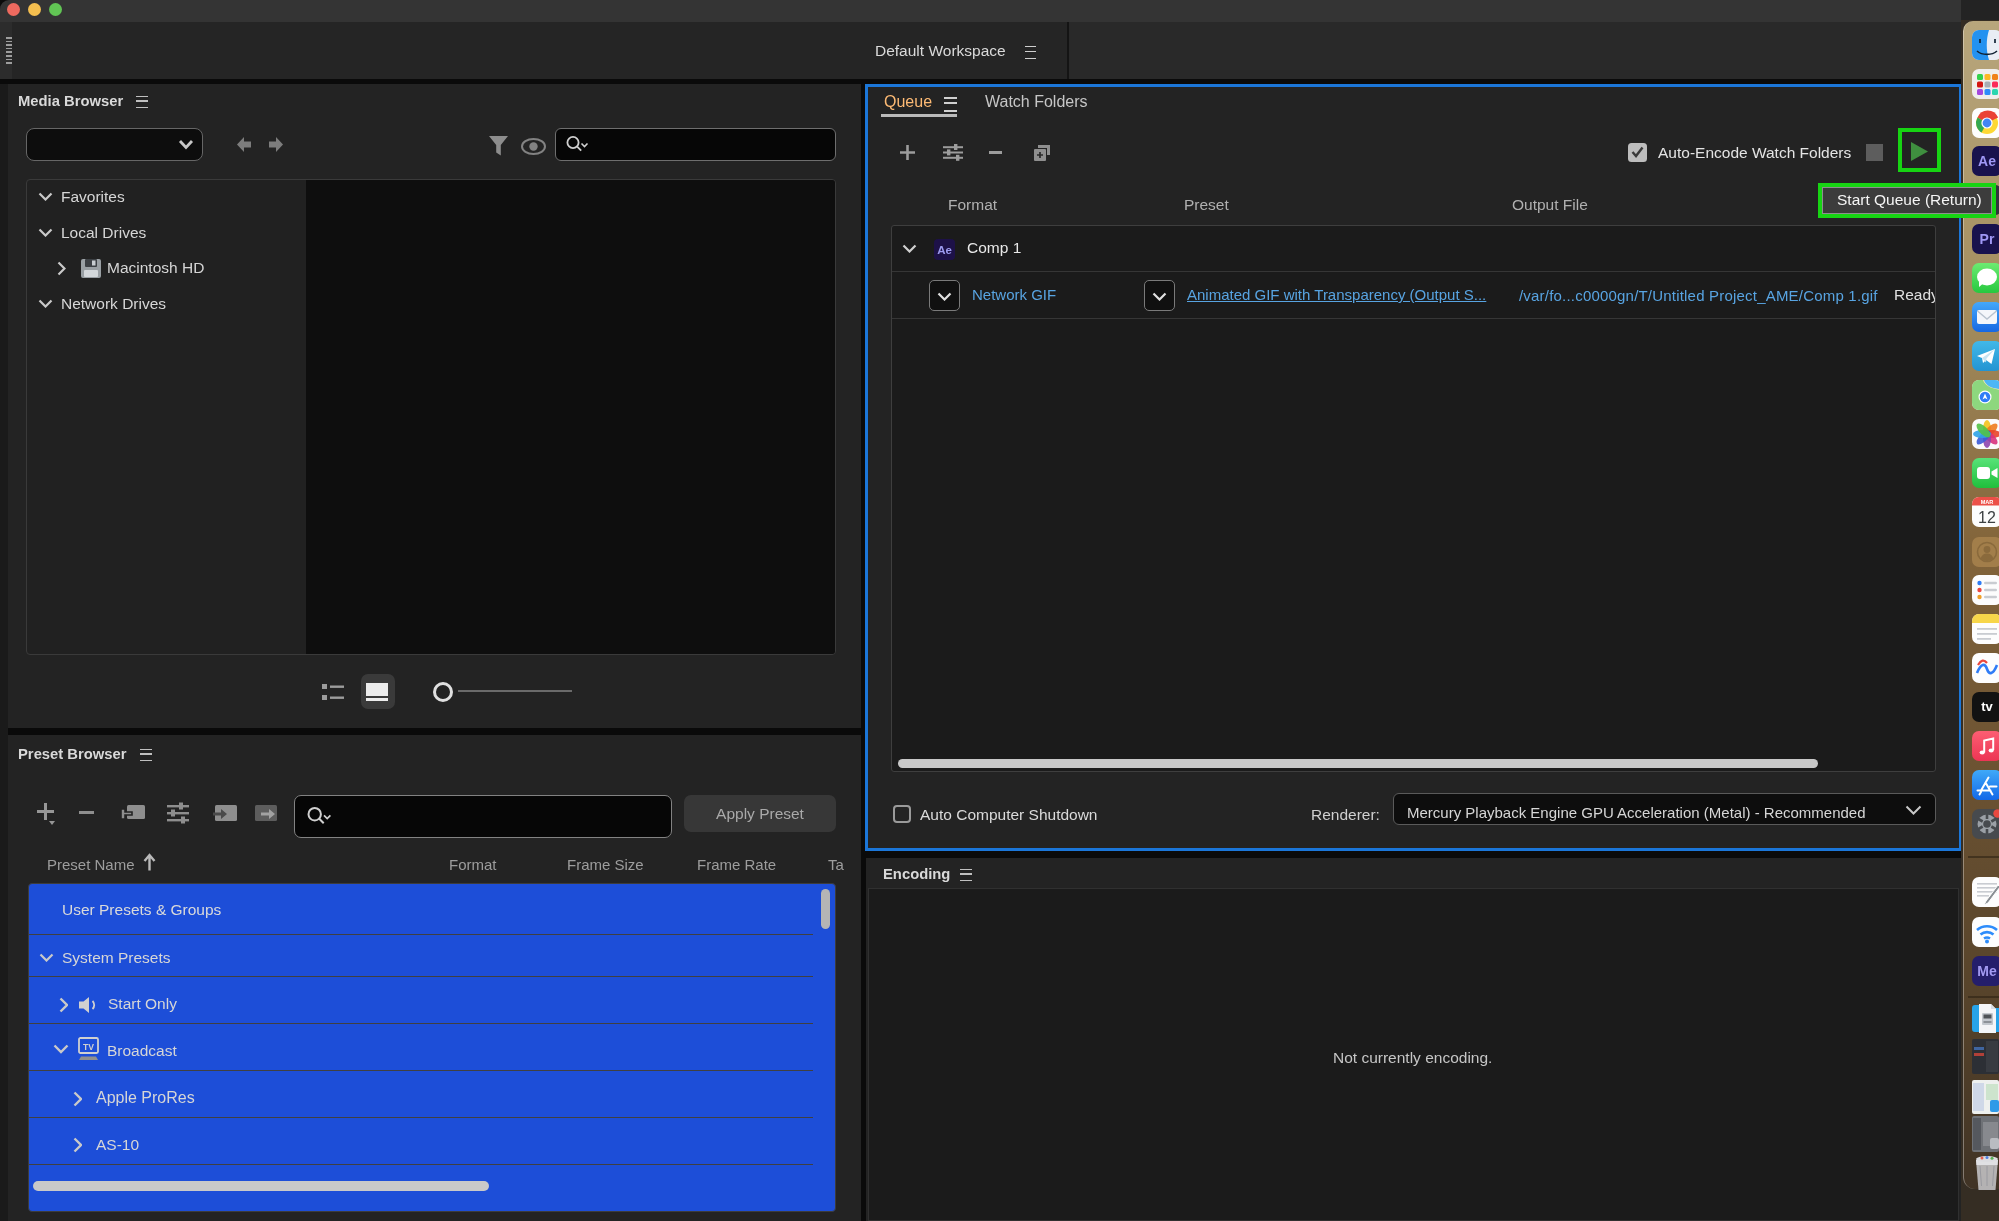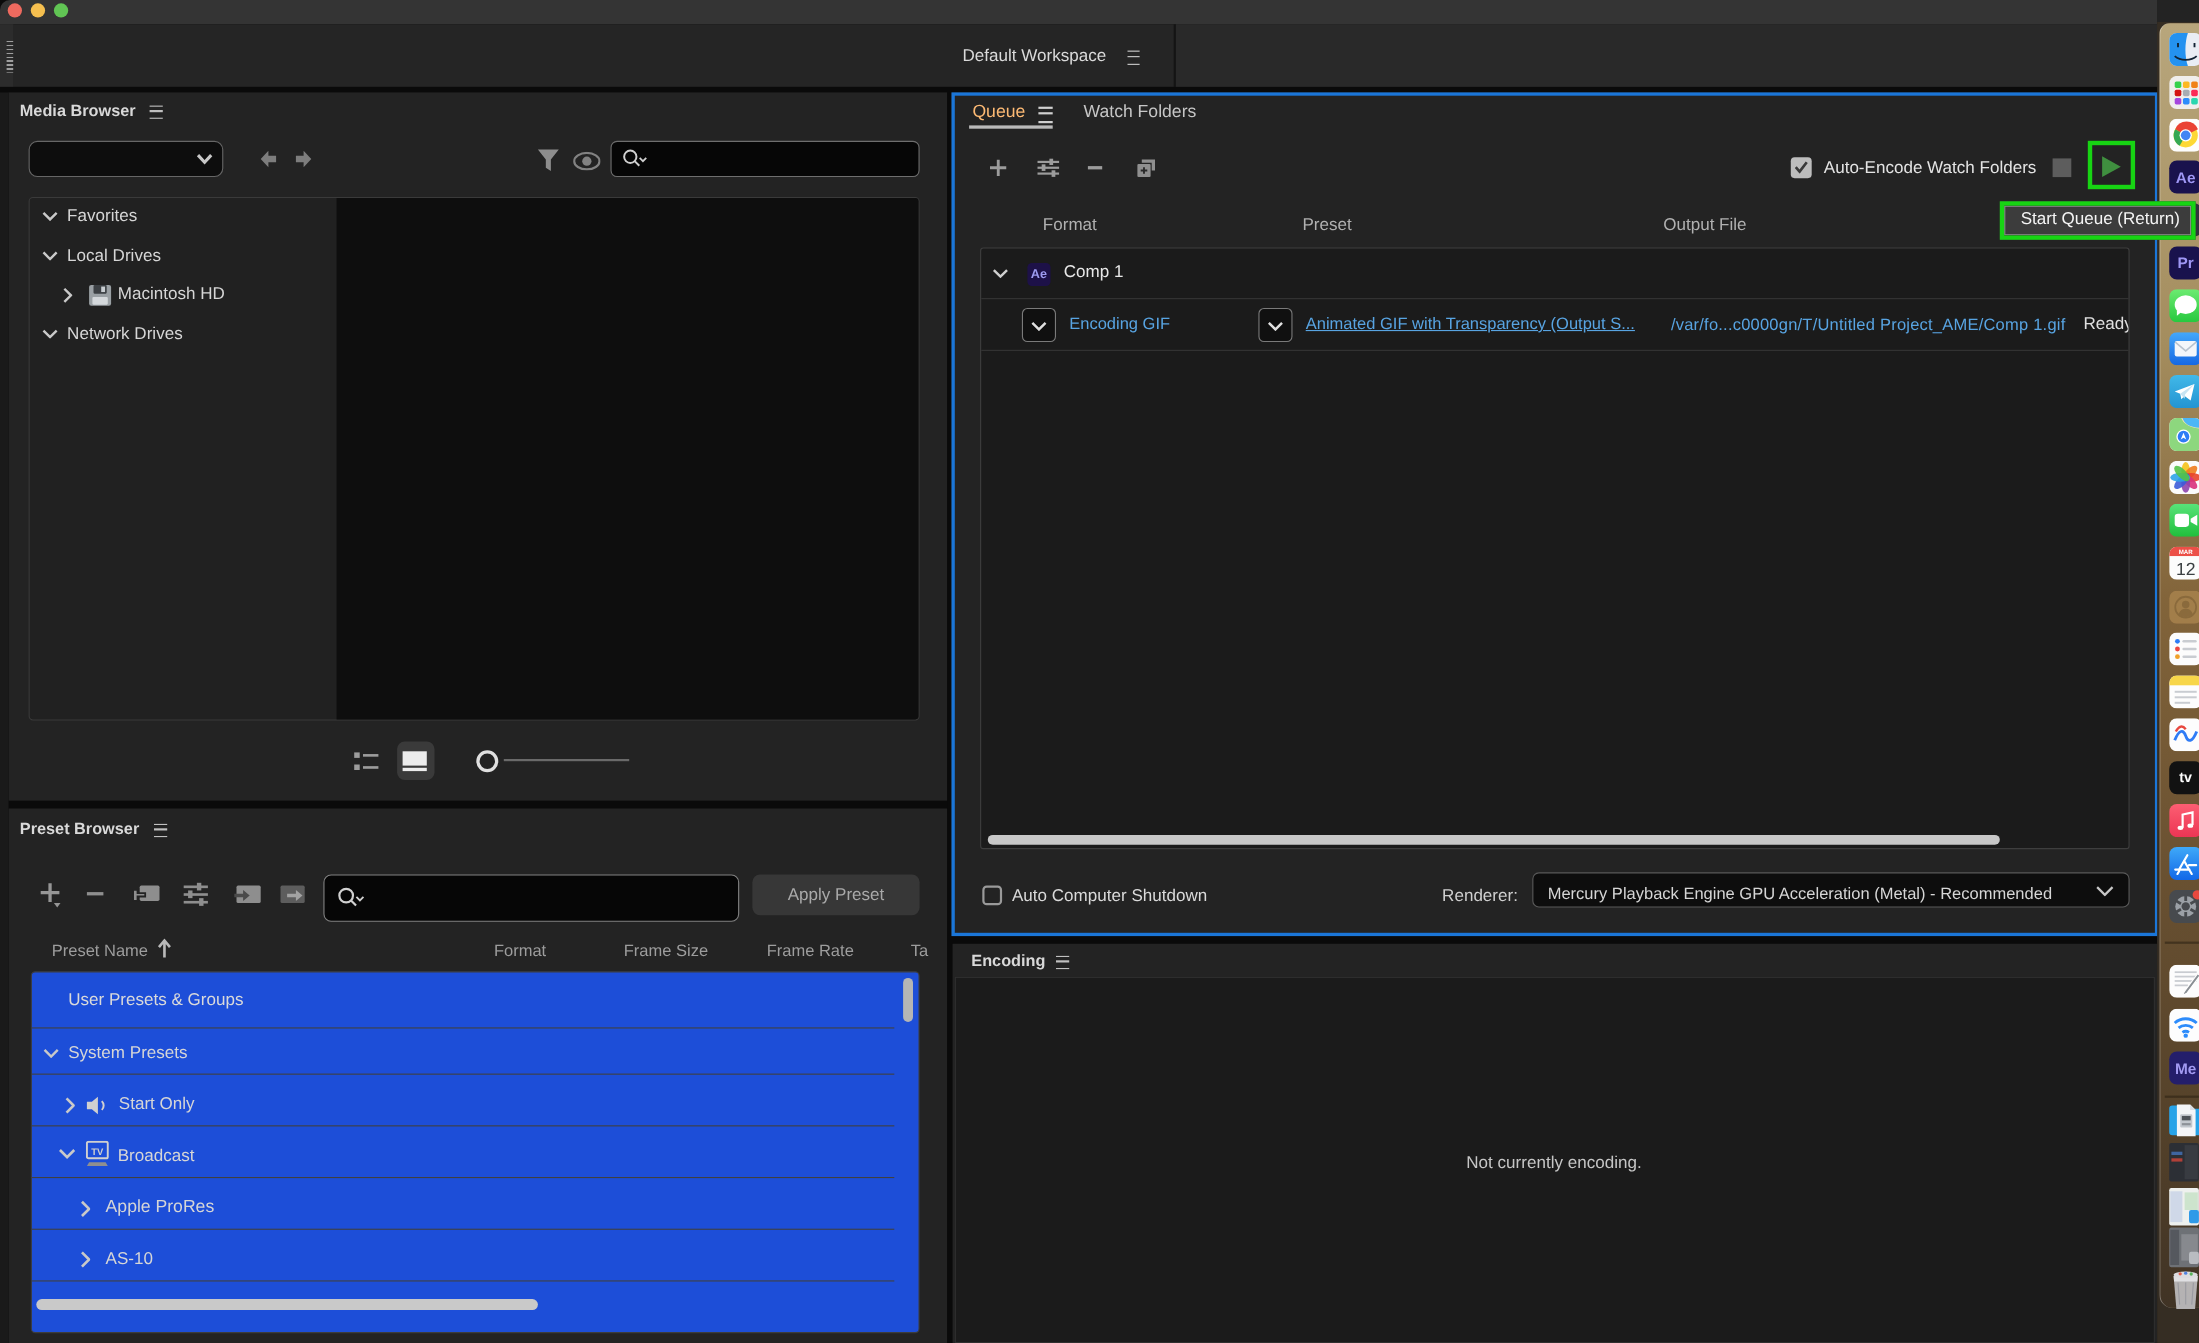--- a/index.html
+++ b/index.html
@@ -236,21 +236,21 @@
   <svg class="a" style="left:10px;top:18px;" width="15" height="9" viewBox="0 0 15 9">
       <path d="M1.5 1.5l6 6 6-6" fill="none" stroke="#d0d0d0" stroke-width="2.2"></path>
     </svg>
   <div class="a txt" style="left:42px;top:13px;width:21px;height:21px;background:#1d1148;border-radius:4px;text-align:center;line-height:22px;font-size:11.5px;font-weight:bold;color:#9d9bf0;">Ae</div>
   <div class="txt" style="left:75px;top:13px;font-size:15.5px;color:#e8e8e8;">Comp 1</div>
 
   <div class="a" style="left:37px;top:54px;width:31px;height:31px;background:#101010;border:1.5px solid #7a7a7a;border-radius:5px;box-sizing:border-box;"></div>
   <svg class="a" style="left:45px;top:66px;" width="15" height="9" viewBox="0 0 15 9">
       <path d="M1.5 1.5l6 6 6-6" fill="none" stroke="#e0e0e0" stroke-width="2.2"></path>
     </svg>
-  <div class="txt" style="left:80px;top:60px;font-size:15px;color:#58a4e2;">Encoding GIF</div>
+  <div class="txt" style="left:80px;top:60px;font-size:15px;color:#58a4e2;">Network GIF</div>
   <div class="a" style="left:252px;top:54px;width:31px;height:31px;background:#101010;border:1.5px solid #7a7a7a;border-radius:5px;box-sizing:border-box;"></div>
   <svg class="a" style="left:260px;top:66px;" width="15" height="9" viewBox="0 0 15 9">
       <path d="M1.5 1.5l6 6 6-6" fill="none" stroke="#e0e0e0" stroke-width="2.2"></path>
     </svg>
   <div class="txt" style="left:295px;top:60px;font-size:15px;color:#58a4e2;text-decoration:underline;">Animated GIF with Transparency (Output S...</div>
   <div class="txt" style="left:627px;top:61px;font-size:15px;letter-spacing:0.2px;color:#58a4e2;">/var/fo...c0000gn/T/Untitled Project_AME/Comp 1.gif</div>
   <div class="txt" style="left:1002px;top:60px;font-size:15.5px;color:#e0e0e0;">Ready</div>
 
   <div class="a" style="left:6px;top:533px;width:920px;height:9px;background:#c8c8c8;border-radius:4.5px;"></div>
 </div>

